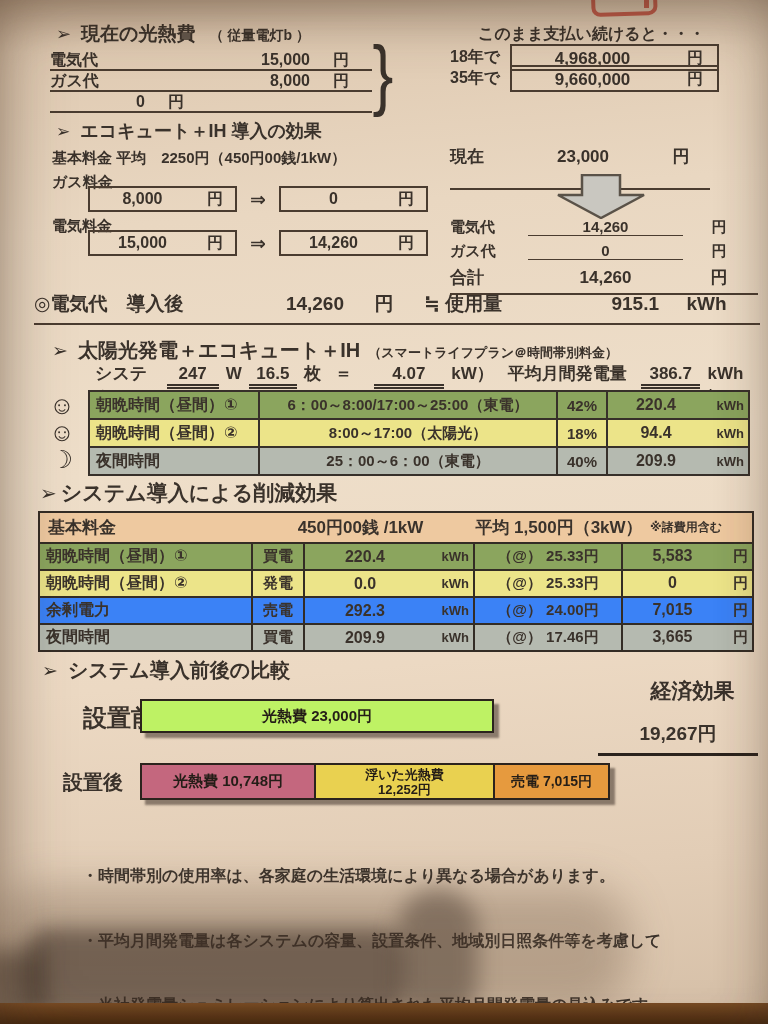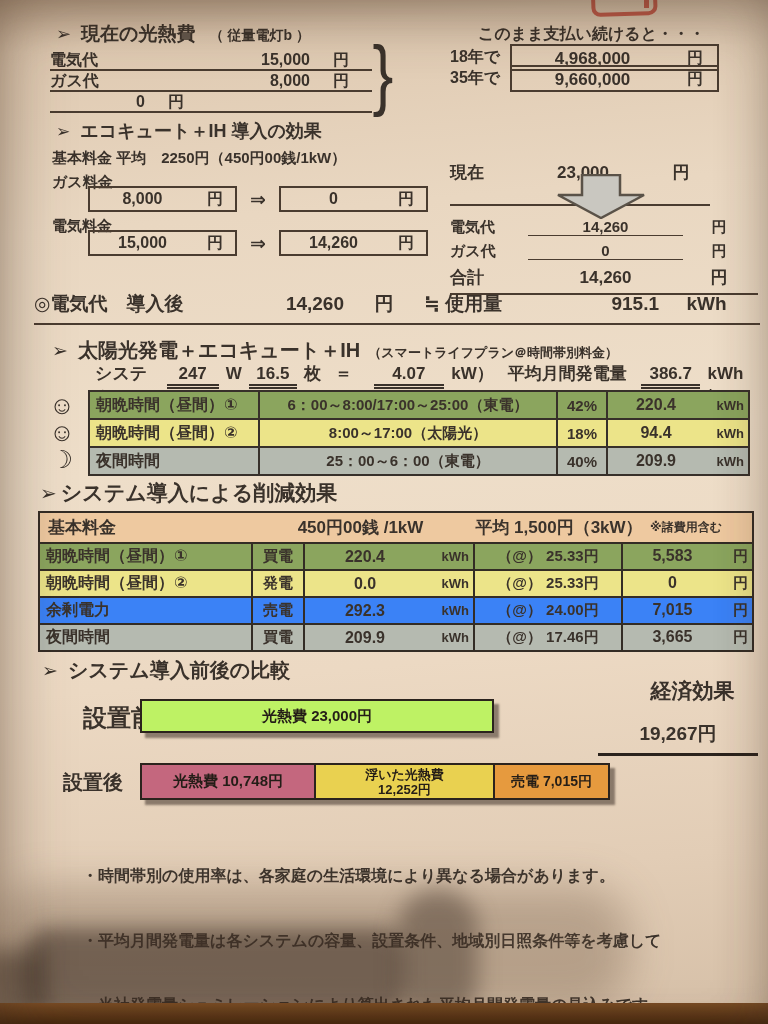--- a/index.html
+++ b/index.html
@@ -47,21 +47,21 @@
   .pbox .u{width:44px;text-align:center;font-size:16px;}
   
   .s2-header{left:56px;top:119px;font-size:18px;}
   .s2-base{left:52px;top:149px;font-size:15px;}
   .s2-lab{font-size:15px;}
   .cvtrow{display:flex;align-items:center;height:26px;}
   .cbox{width:145px;height:22px;border:2px solid #4a3c30;display:flex;align-items:center;font-size:16px;}
   .cbox .bv{flex:1;text-align:center;}
   .cbox .bu{width:40px;text-align:center;}
   .cvt-arrow{width:42px;text-align:center;font-size:19px;}
-  .s2r-current{left:450px;top:145px;width:260px;display:flex;align-items:baseline;border-bottom:2px solid #4a3c30;padding-bottom:20px;font-size:17px;margin-top:16px;}
+  .s2r-current{left:450px;top:145px;width:260px;display:flex;align-items:baseline;border-bottom:2px solid #4a3c30;padding-bottom:20px;font-size:17px;}
   .s2r-current .lab{width:64px;}
   .s2r-current .val{flex:1;text-align:center;}
   .s2r-current .unit{width:58px;text-align:center;}
   .s2r-rows{left:450px;top:218px;width:308px;}
   .arow{display:flex;align-items:baseline;height:24px;font-size:15px;}
   .arow .lab{width:78px;}
   .arow .vw{width:155px;text-align:center;border-bottom:1.5px solid #4a3c30;}
   .arow .unit{width:72px;text-align:center;}
   .arow.total{font-size:17px;height:27px;border-bottom:2.5px solid #4a3c30;}
   .arow.total .vw{border-bottom:none;}

